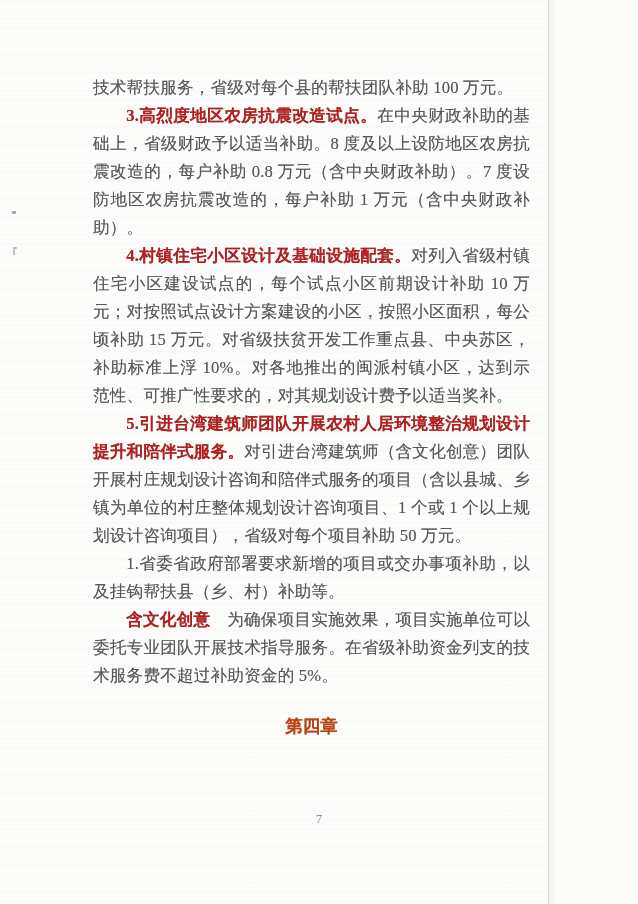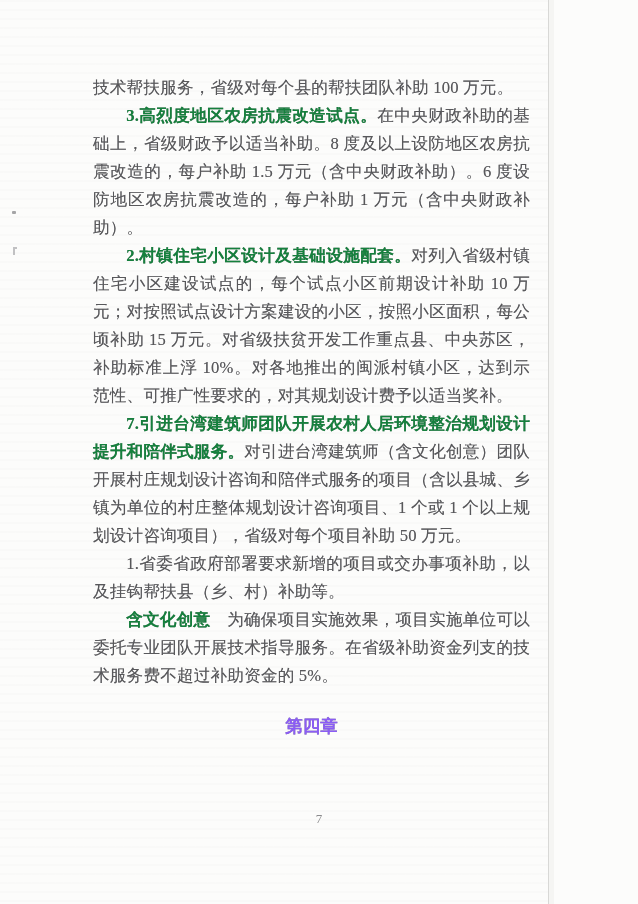--- a/index.html
+++ b/index.html
@@ -47,34 +47,34 @@
     font-size: 16.6px;
     line-height: 28px;
     color: #58585b;
     text-align: justify;
     letter-spacing: 0.2px;
     text-shadow: 0 0 0.5px rgba(88,88,92,0.55);
   }
   .para.indent { text-indent: 2em; }
   .run.bold {
     font-weight: bold;
-    color: #15803d;
+    color: #b91c1c;
     text-shadow: 0 0 0.5px rgba(61,61,65,0.6);
   }
   .chapter {
     margin-top: 22px;
     margin-bottom: 28px;
     height: 28px;
     line-height: 28px;
     display: flex;
     justify-content: center;
     column-gap: 20px;
     font-size: 17.5px;
     font-weight: bold;
-    color: #8b5cf6;
+    color: #c2410c;
     text-shadow: 0 0 0.5px rgba(58,58,62,0.6);
     align-items: flex-end;
   }
   .pageno {
     position: absolute;
     top: 811px;
     left: 0;
     width: 638px;
     text-align: center;
     font-size: 13px;
@@ -103,23 +103,23 @@
 <body>
 
 <div class="page">
   <div class="scan-edge"></div>
   <div class="speck speck-a"></div>
   <div class="speck speck-b"></div>
 
   <div class="content">
     <div id="paras-top">
         <p class="para"><span class="run">技术帮扶服务，省级对每个县的帮扶团队补助 100 万元。</span></p>
-        <p class="para indent"><span class="run bold">3.高烈度地区农房抗震改造试点。</span><span class="run">在中央财政补助的基础上，省级财政予以适当补助。8 度及以上设防地区农房抗震改造的，每户补助 1.5 万元（含中央财政补助）。6 度设防地区农房抗震改造的，每户补助 1 万元（含中央财政补助）。</span></p>
-        <p class="para indent"><span class="run bold">2.村镇住宅小区设计及基础设施配套。</span><span class="run">对列入省级村镇住宅小区建设试点的，每个试点小区前期设计补助 10 万元；对按照试点设计方案建设的小区，按照小区面积，每公顷补助 15 万元。对省级扶贫开发工作重点县、中央苏区，补助标准上浮 10%。对各地推出的闽派村镇小区，达到示范性、可推广性要求的，对其规划设计费予以适当奖补。</span></p>
-        <p class="para indent"><span class="run bold">7.引进台湾建筑师团队开展农村人居环境整治规划设计提升和陪伴式服务。</span><span class="run">对引进台湾建筑师（含文化创意）团队开展村庄规划设计咨询和陪伴式服务的项目（含以县城、乡镇为单位的村庄整体规划设计咨询项目、1 个或 1 个以上规划设计咨询项目），省级对每个项目补助 50 万元。</span></p>
+        <p class="para indent"><span class="run bold">3.高烈度地区农房抗震改造试点。</span><span class="run">在中央财政补助的基础上，省级财政予以适当补助。8 度及以上设防地区农房抗震改造的，每户补助 0.8 万元（含中央财政补助）。7 度设防地区农房抗震改造的，每户补助 1 万元（含中央财政补助）。</span></p>
+        <p class="para indent"><span class="run bold">4.村镇住宅小区设计及基础设施配套。</span><span class="run">对列入省级村镇住宅小区建设试点的，每个试点小区前期设计补助 10 万元；对按照试点设计方案建设的小区，按照小区面积，每公顷补助 15 万元。对省级扶贫开发工作重点县、中央苏区，补助标准上浮 10%。对各地推出的闽派村镇小区，达到示范性、可推广性要求的，对其规划设计费予以适当奖补。</span></p>
+        <p class="para indent"><span class="run bold">5.引进台湾建筑师团队开展农村人居环境整治规划设计提升和陪伴式服务。</span><span class="run">对引进台湾建筑师（含文化创意）团队开展村庄规划设计咨询和陪伴式服务的项目（含以县城、乡镇为单位的村庄整体规划设计咨询项目、1 个或 1 个以上规划设计咨询项目），省级对每个项目补助 50 万元。</span></p>
         <p class="para indent"><span class="run">1.省委省政府部署要求新增的项目或交办事项补助，以及挂钩帮扶县（乡、村）补助等。</span></p>
         <p class="para indent"><span class="run bold">含文化创意</span><span class="run">　为确保项目实施效果，项目实施单位可以委托专业团队开展技术指导服务。在省级补助资金列支的技术服务费不超过补助资金的 5%。</span></p>
       </div>
 
     <div class="chapter">
       <span>第四章</span>
     </div>
 
   </div>
 

